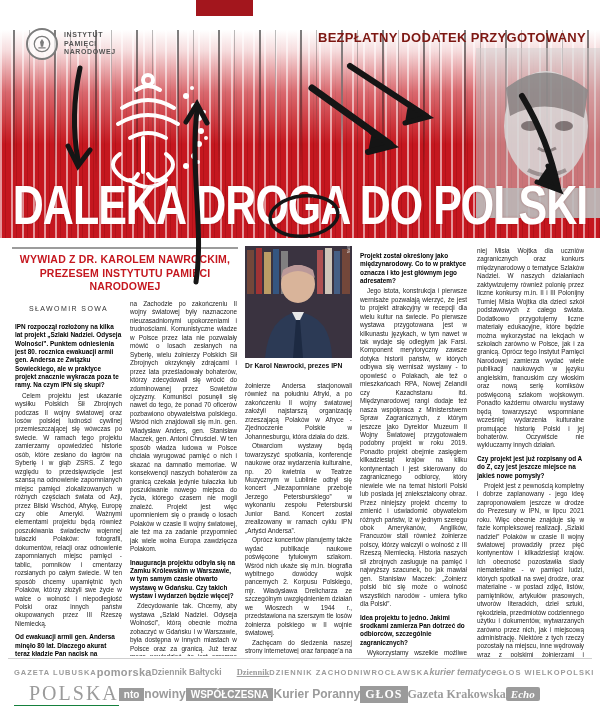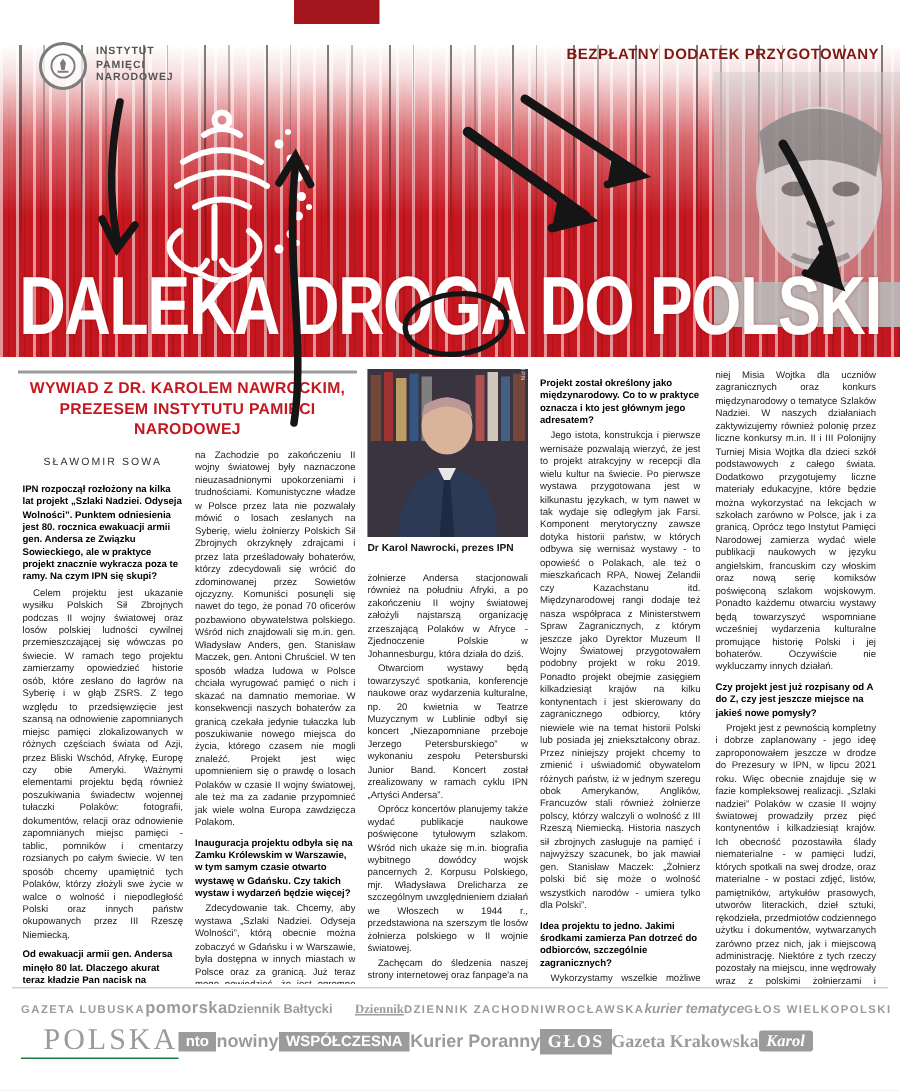--- a/index.html
+++ b/index.html
@@ -7,21 +7,21 @@
         font-family:"Liberation Sans",sans-serif;color:#222;}
 
   
   .red-chip{position:absolute;left:196px;top:0;width:57px;height:16px;background:#a3161d;}
   .hdr{position:absolute;left:0;top:26px;width:600px;height:34px;z-index:6;}
   .ipn-brand{position:absolute;left:26px;top:2px;display:flex;align-items:center;gap:6px;}
   .ipn-circ{width:28px;height:28px;border-radius:50%;border:2px solid #7c7c7c;display:flex;
             align-items:center;justify-content:center;background:rgba(255,255,255,.75);}
   .ipn-name{font-size:7px;font-weight:bold;letter-spacing:.6px;color:#555;line-height:1.25;
             text-transform:uppercase;white-space:pre-line;}
-  .hdr-right{position:absolute;right:14px;top:4px;text-align:right;font-size:10px;font-weight:bold;
+  .hdr-right{position:absolute;right:14px;top:4px;text-align:right;font-size:13px;font-weight:bold;
              color:#7d1712;letter-spacing:.3px;line-height:1.3;text-transform:uppercase;}
 
   
   .mast{position:absolute;left:0;top:30px;width:600px;height:208px;background:#c5171f;overflow:hidden;}
   .mast .wash{position:absolute;inset:0;
      background:
        linear-gradient(to bottom, rgba(255,255,255,1) 0%, rgba(255,255,255,.85) 10%,
                        rgba(255,255,255,.35) 30%, rgba(255,255,255,0) 55%),
        repeating-linear-gradient(90deg, rgba(255,255,255,.55) 0 2px, rgba(197,23,31,0) 2px 5px,
                        rgba(140,10,14,.35) 5px 6px, rgba(197,23,31,0) 6px 11px);}
@@ -241,16 +241,16 @@
     <span class="lg lg-caps">GŁOS WIELKOPOLSKI</span>
   </div>
   <div class="foot-row" id="frow2">
     <span class="lg lg-serif lg-polska">POLSKA</span>
     <span class="lg lg-box">nto</span>
     <span class="lg lg-kp">nowiny</span>
     <span class="lg lg-box" style="font-size:10px">WSPÓŁCZESNA</span>
     <span class="lg lg-kp">Kurier Poranny</span>
     <span class="lg lg-box lg-glos">GŁOS</span>
     <span class="lg lg-gk">Gazeta Krakowska</span>
-    <span class="lg lg-box lg-echo">Karol</span>
+    <span class="lg lg-box lg-echo">Echo</span>
   </div>
 
 </div>
 
 </body></html>

